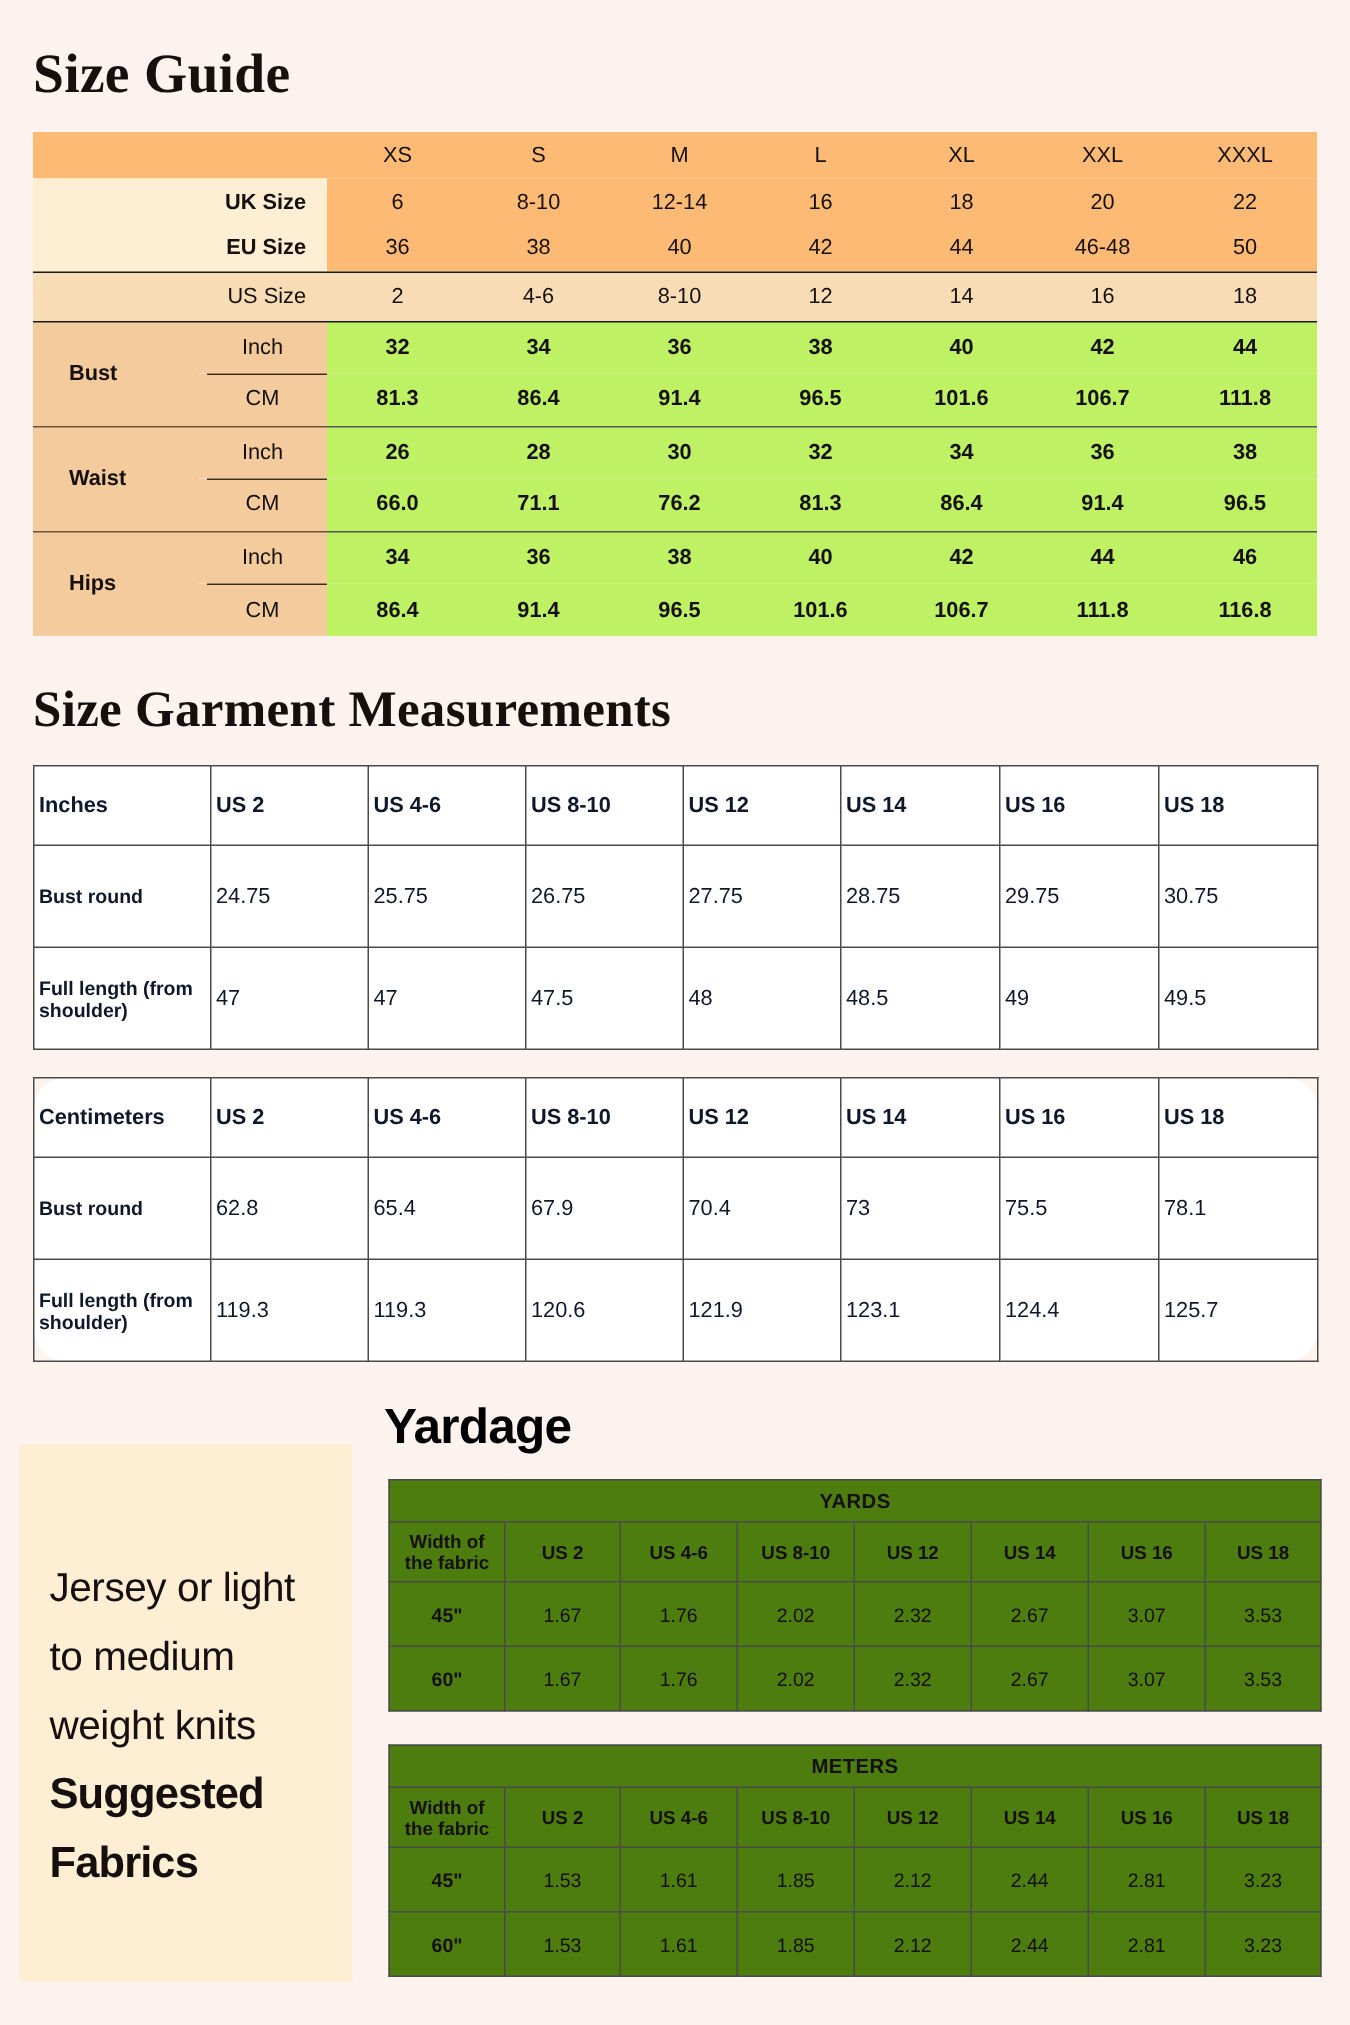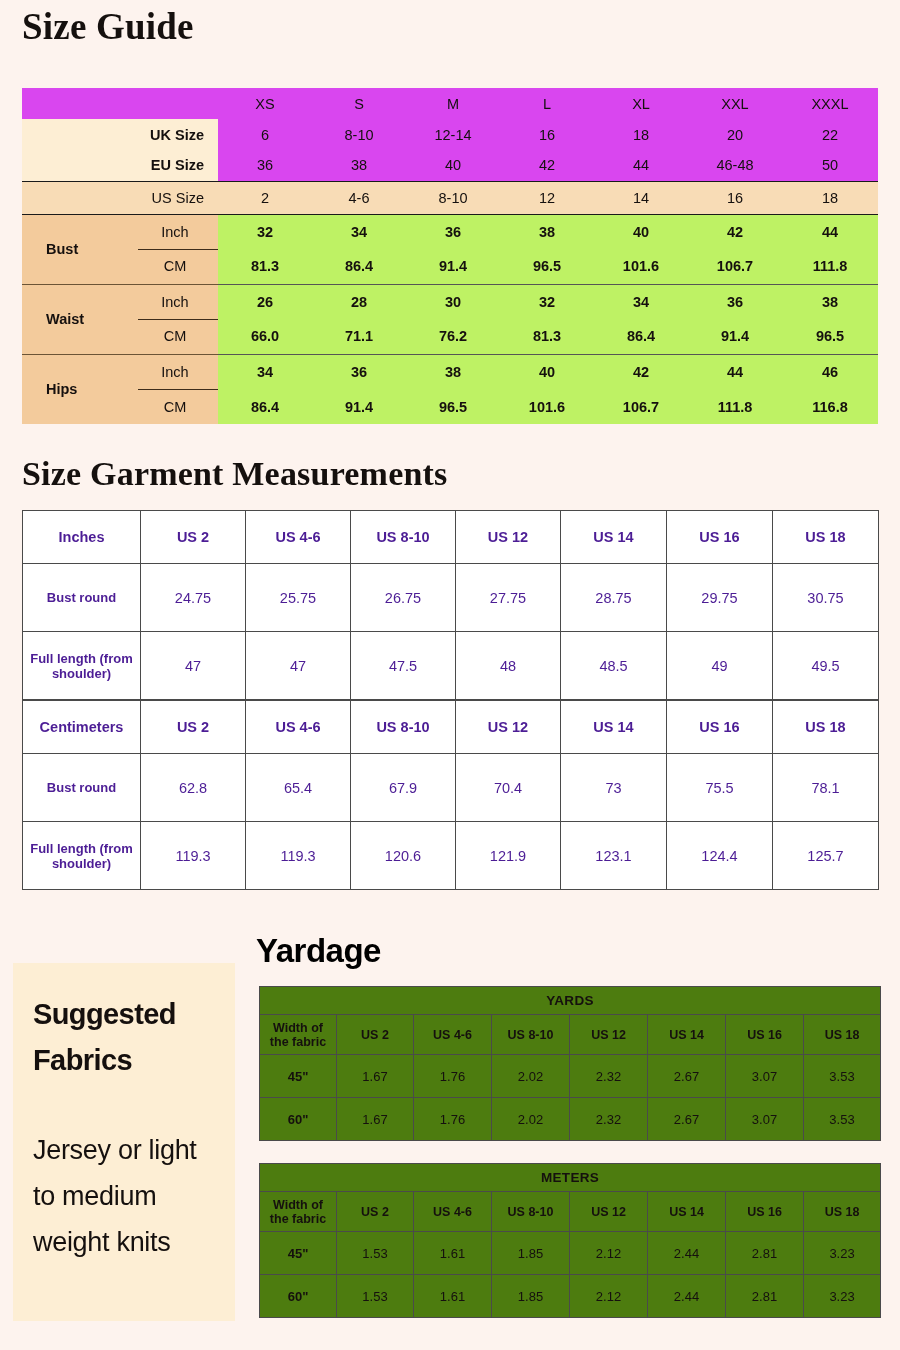--- a/index.html
+++ b/index.html
@@ -33,21 +33,21 @@
   .sans-title {
     font-family: "Liberation Sans", sans-serif;
     font-weight: bold;
     color: #000000;
     letter-spacing: -0.5px;
   }
 
   #title-size-guide {
     position: absolute;
     left: 22px;
-    top: 5px;
+    top: 28px;
     font-size: 37px;
     line-height: 44px;
   }
 
   #title-final-garment {
     position: absolute;
     left: 22px;
     top: 453px;
     font-size: 34px;
     line-height: 42px;
@@ -71,21 +71,21 @@
     table-layout: fixed;
   }
   #size-guide-table td {
     font-size: 14.5px;
     text-align: center;
     vertical-align: middle;
     padding: 0;
     color: #15100e;
   }
   .sg-head-cell {
-    background: #d946ef;
+    background: #fdba74;
     height: 31px;
   }
   .sg-label {
     background: #fdeed4;
     font-weight: bold;
     font-size: 15.5px;
     text-align: right !important;
     padding-right: 14px !important;
   }
   .sg-us-row td {
@@ -145,42 +145,42 @@
 
   
   .meas-table {
     position: absolute;
     border-collapse: collapse;
     table-layout: fixed;
     background: #ffffff;
   }
   .meas-table td, .meas-table th {
     border: 1.2px solid #4a4a4a;
-    text-align: center;
+    text-align: left;
     vertical-align: middle;
-    color: #4c1d95;
+    color: #0f172a;
     padding: 2px 3px;
   }
   .meas-table .mh {
     font-weight: bold;
     font-size: 14.5px;
     height: 53px;
   }
   .meas-table .rowlabel {
     font-weight: bold;
     font-size: 13px;
     line-height: 15px;
   }
   .meas-table .mv {
     font-size: 14.5px;
     height: 68px;
   }
 
   #final-inches-table { left: 22px; top: 510px; width: 856px; }
-  #final-cm-table     { left: 22px; top: 700px; width: 856px; }
+  #final-cm-table     { left: 22px; top: 718px; width: 856px; border-radius: 23px; }
 
   
   #suggested-fabrics-panel {
     position: absolute;
     left: 13px;
     top: 963px;
     width: 222px;
     height: 358px;
     background: #fdeed4;
     padding: 28px 20px 0 20px;
@@ -455,25 +455,25 @@
           <td class="mv">120.6</td>
           <td class="mv">121.9</td>
           <td class="mv">123.1</td>
           <td class="mv">124.4</td>
           <td class="mv">125.7</td>
         </tr>
       </tbody>
   </table>
 
   <div id="suggested-fabrics-panel">
+    <div id="suggested-fabrics-body">Jersey or light to medium weight knits</div>
     <div id="suggested-fabrics-heading">
       <div>Suggested</div>
       <div>Fabrics</div>
     </div>
-    <div id="suggested-fabrics-body">Jersey or light to medium weight knits</div>
   </div>
 
   <h2 id="title-yardage" class="sans-title">Yardage</h2>
 
   <table id="yards-table" class="yard-table">
     <colgroup>
       <col style="width:77px">
         <col style="width:77px">
         <col style="width:78px">
       <col style="width:78px">

